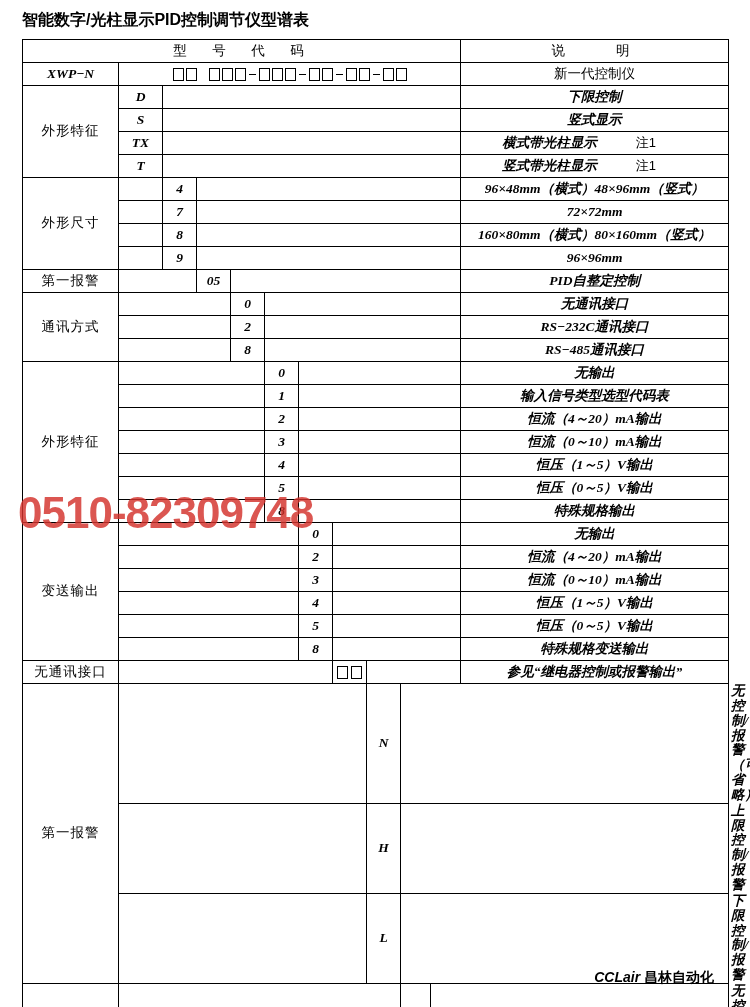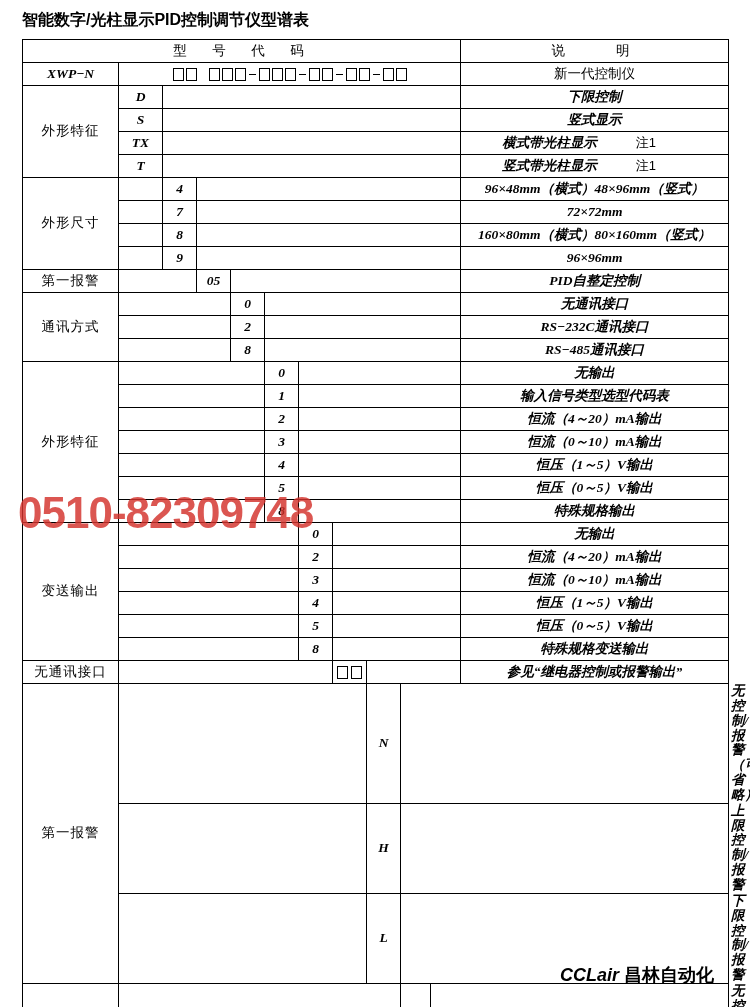--- a/index.html
+++ b/index.html
@@ -122,21 +122,21 @@
     display: flex;
     align-items: center;
     justify-content: center;
     gap: 3px;
   }
   .brand {
     position: absolute;
     right: 36px;
     bottom: 30px;
     font-family: "Liberation Sans", sans-serif;
-    font-size: 18px;
+    font-size: 14px;
     font-weight: bold;
   }
   .brand .en { font-style: italic; }
   .watermark {
     position: absolute;
     left: 18px;
     top: 478px;
     font-family: "Liberation Sans", sans-serif;
     font-weight: bold;
     font-size: 44px;

